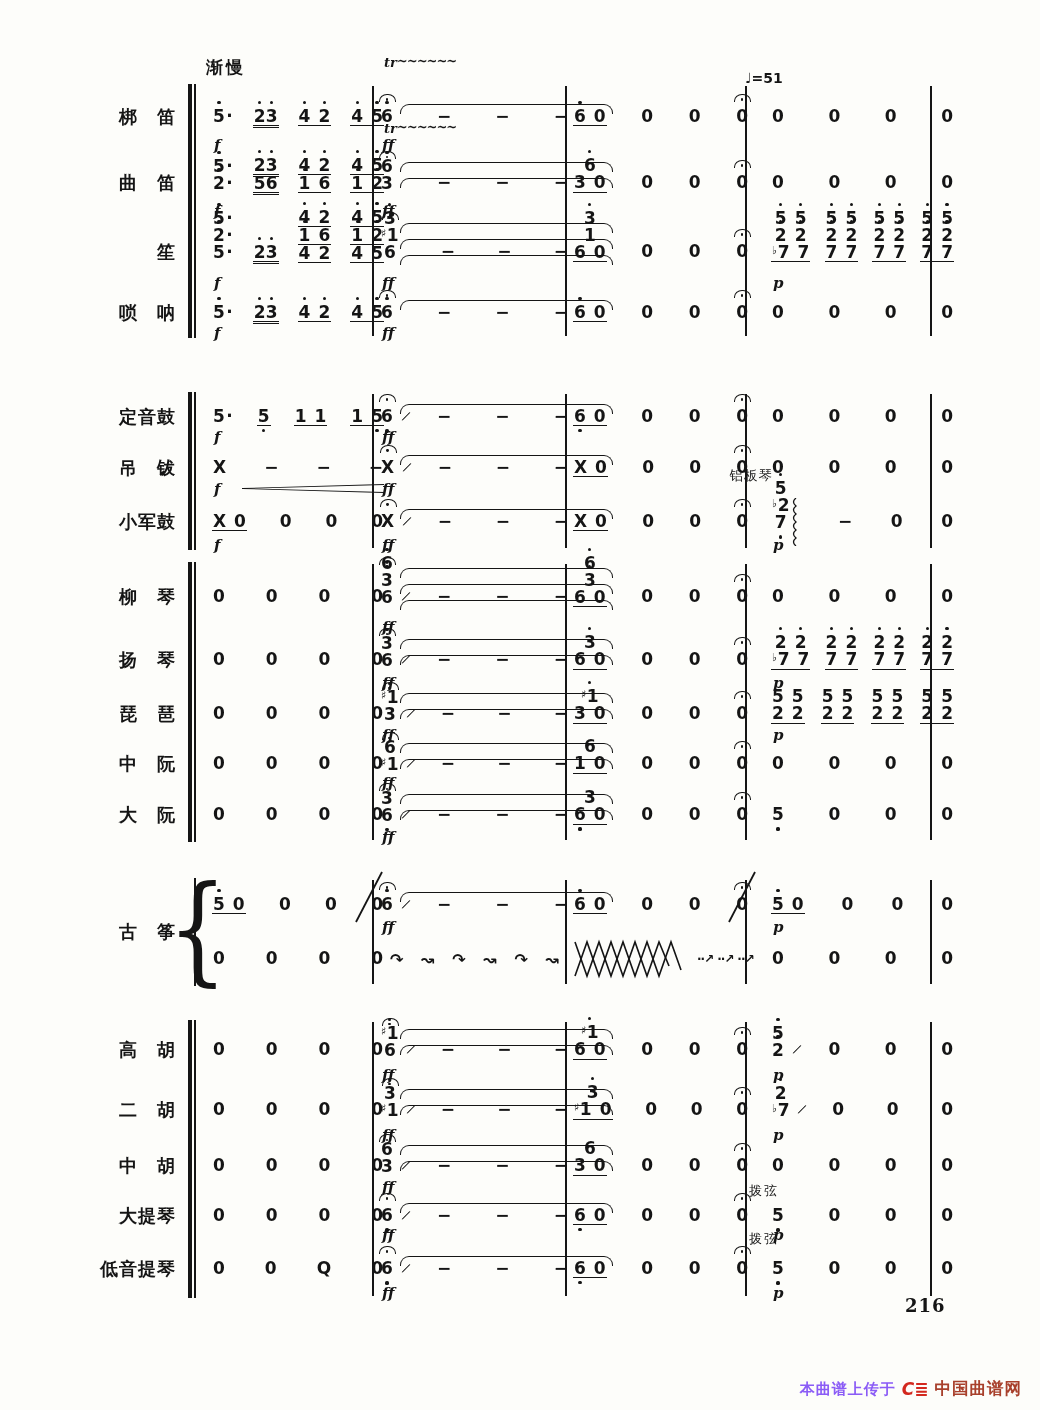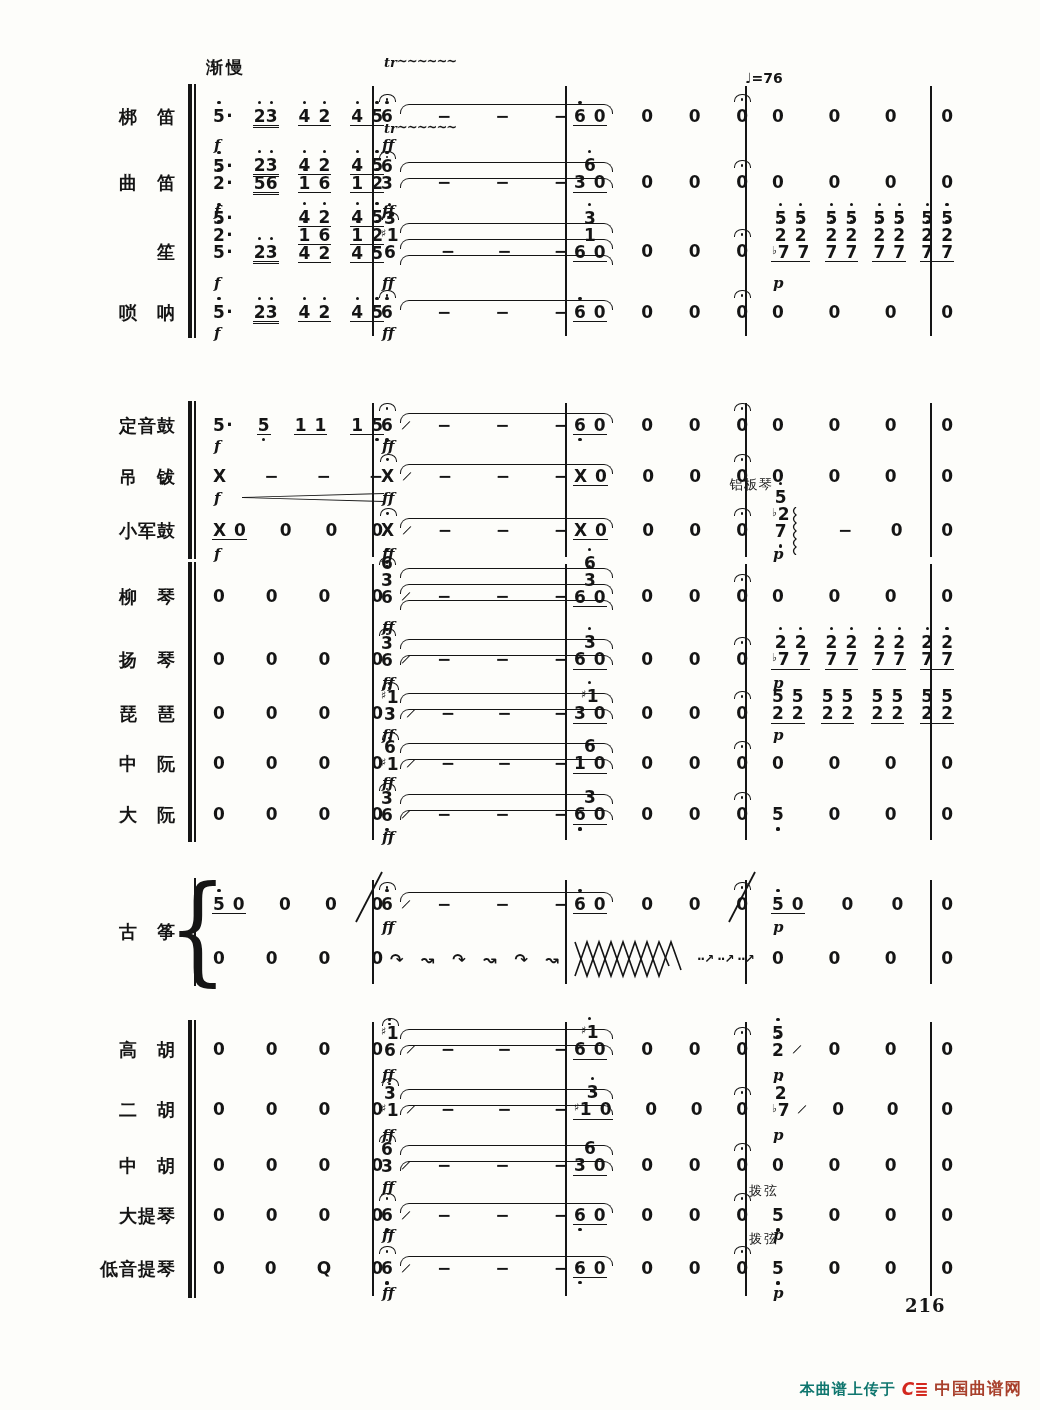--- a/index.html
+++ b/index.html
@@ -50,21 +50,21 @@
   .brace{position:absolute;left:160px;font-size:118px;font-family:"DejaVu Serif",serif;
          top:50%;transform:translateY(-52%) scaleX(0.8);font-weight:normal;}
   .arrows{flex:1;display:flex;justify-content:space-between;align-items:center;padding:0 10px;
           font-size:16px;font-weight:bold;}
   .zigwrap{flex:1;display:flex;align-items:center;}
   .rise{font-size:12px;font-weight:bold;letter-spacing:-1px;margin-left:4px;}
   .wide{flex:1;}
   .pageno{position:absolute;left:905px;top:1295px;font-size:18px;font-weight:bold;
           font-family:"DejaVu Serif",serif;letter-spacing:1px;}
   .wm{position:absolute;right:18px;top:1378px;font-size:15px;display:flex;align-items:center;gap:6px;}
-  .wm .pre{color:#0f766e;font-weight:bold;letter-spacing:1px;}
+  .wm .pre{color:#8b5cf6;font-weight:bold;letter-spacing:1px;}
   .wm .logo{font-weight:bold;font-style:italic;font-size:17px;}
   .wm .site{font-weight:bold;font-size:16.5px;letter-spacing:1px;}
 </style>
 </head>
 <body>
 
 <div id="page">
   <div id="score-root">
       <div class="group" style="top: 84px; height: 254px;">
         <div class="row" style="height: 66px;">
@@ -172,21 +172,21 @@
             <div class="item">
               <span class="lvl">
                 <span class="n">0</span>
               </span>
             </div>
             <div class="item">
               <span class="lvl">
                 <span class="n">0</span>
               </span>
             </div>
-            <span class="above ab-tempo">♩=76</span>
+            <span class="above ab-tempo">♩=51</span>
           </div>
         </div>
         <div class="row" style="height: 66px;">
           <span class="label">曲　笛</span>
           <div class="cell" style="left: 200px; width: 172px; padding: 0px 10px 0px 12px;">
             <div class="item">
               <div class="stack" style="transform: translateY(-8px);">
                 <span class="lvl">
                   <span class="n">5<i class="dA"></i></span>
                   <span class="aug">·</span>
@@ -669,21 +669,21 @@
             </div>
           </div>
         </div>
         <div class="startA"></div>
         <div class="startB"></div>
         <div class="barline" style="left: 372px;"></div>
         <div class="barline" style="left: 565px;"></div>
         <div class="barline" style="left: 745px;"></div>
         <div class="barline" style="left: 930px;"></div>
       </div>
-      <div class="group" style="top: 401px; height: 158px;">
+      <div class="group" style="top: 392px; height: 158px;">
         <div class="row" style="height: 50px;">
           <span class="label">定音鼓</span>
           <div class="cell" style="left: 200px; width: 172px; padding: 0px 10px 0px 12px;">
             <div class="item">
               <span class="lvl">
                 <span class="n">5</span>
                 <span class="aug">·</span>
               </span>
             </div>
             <div class="item">

